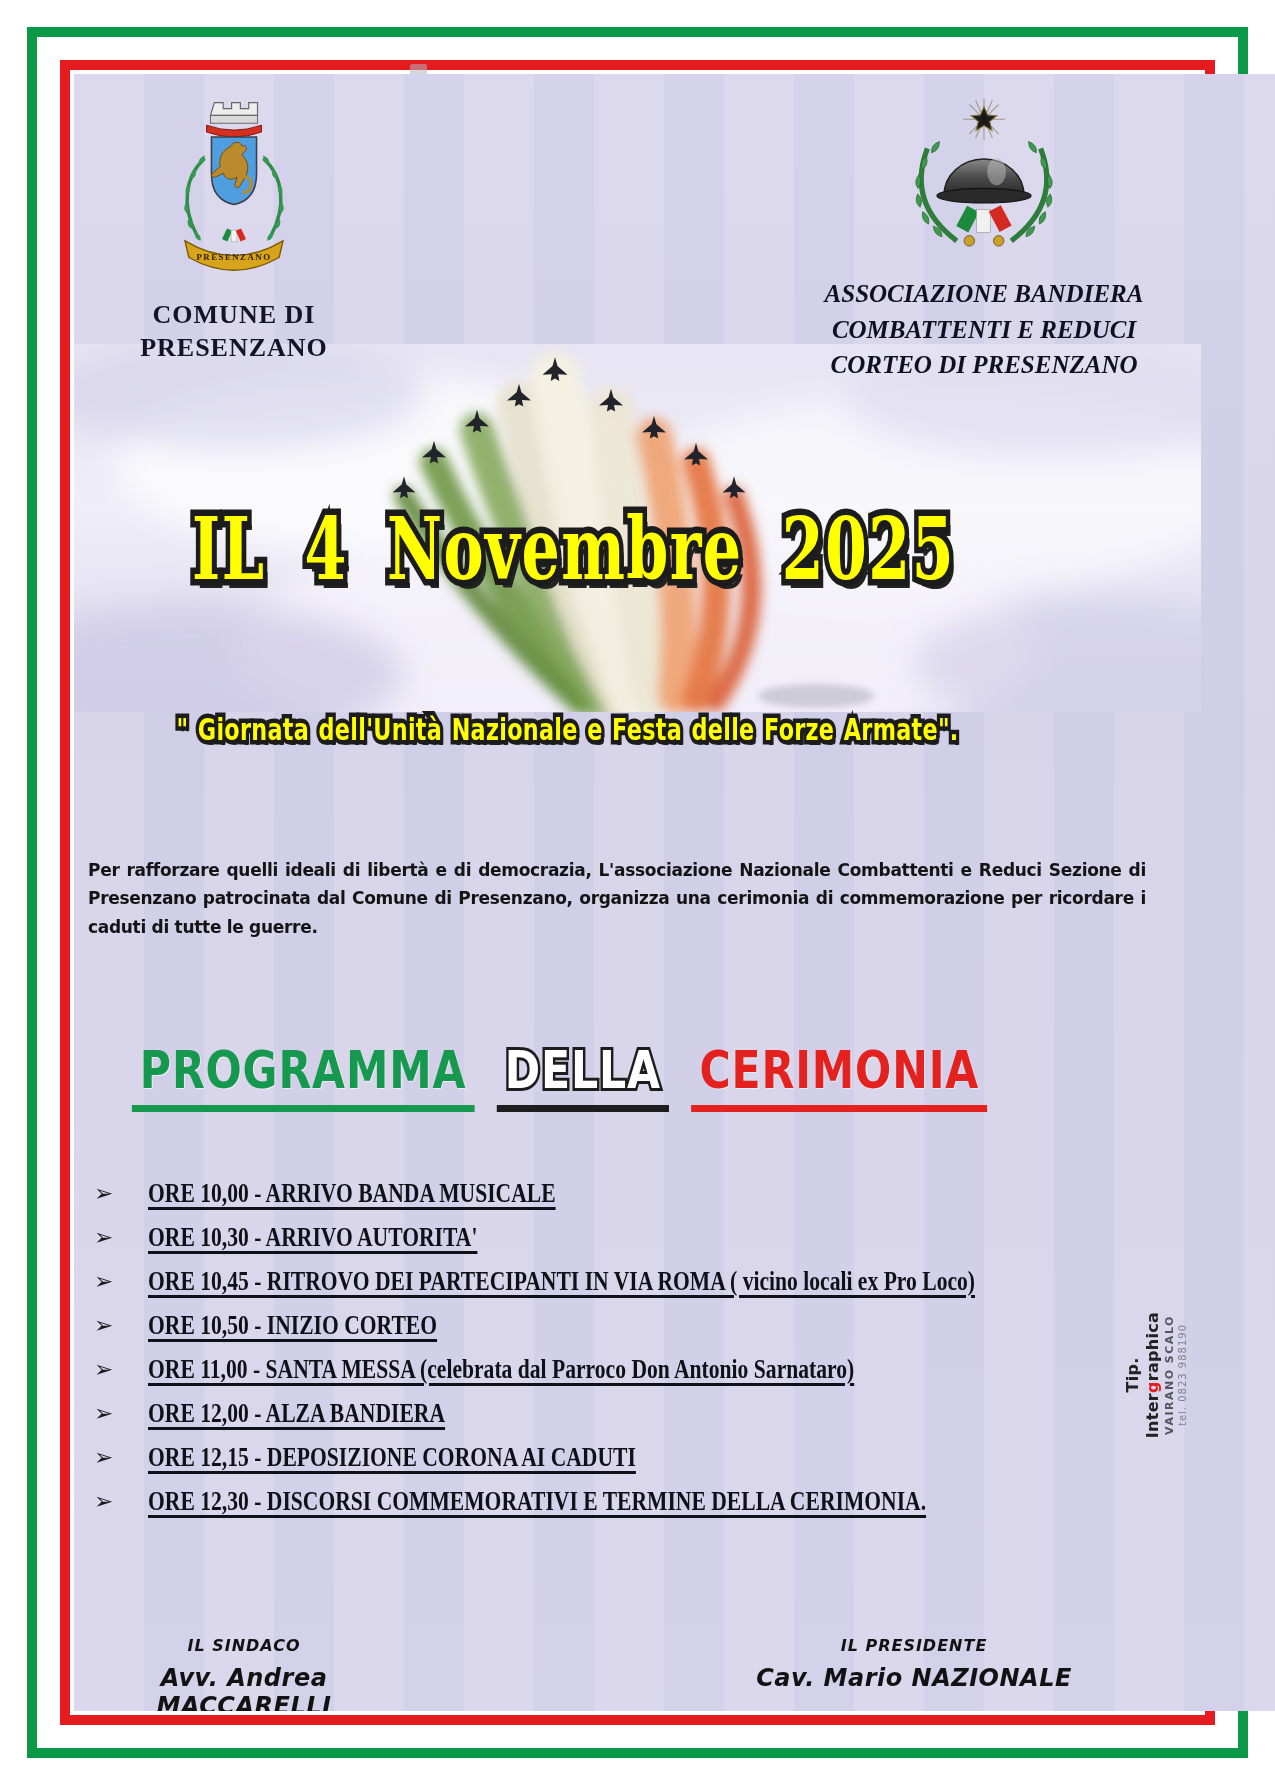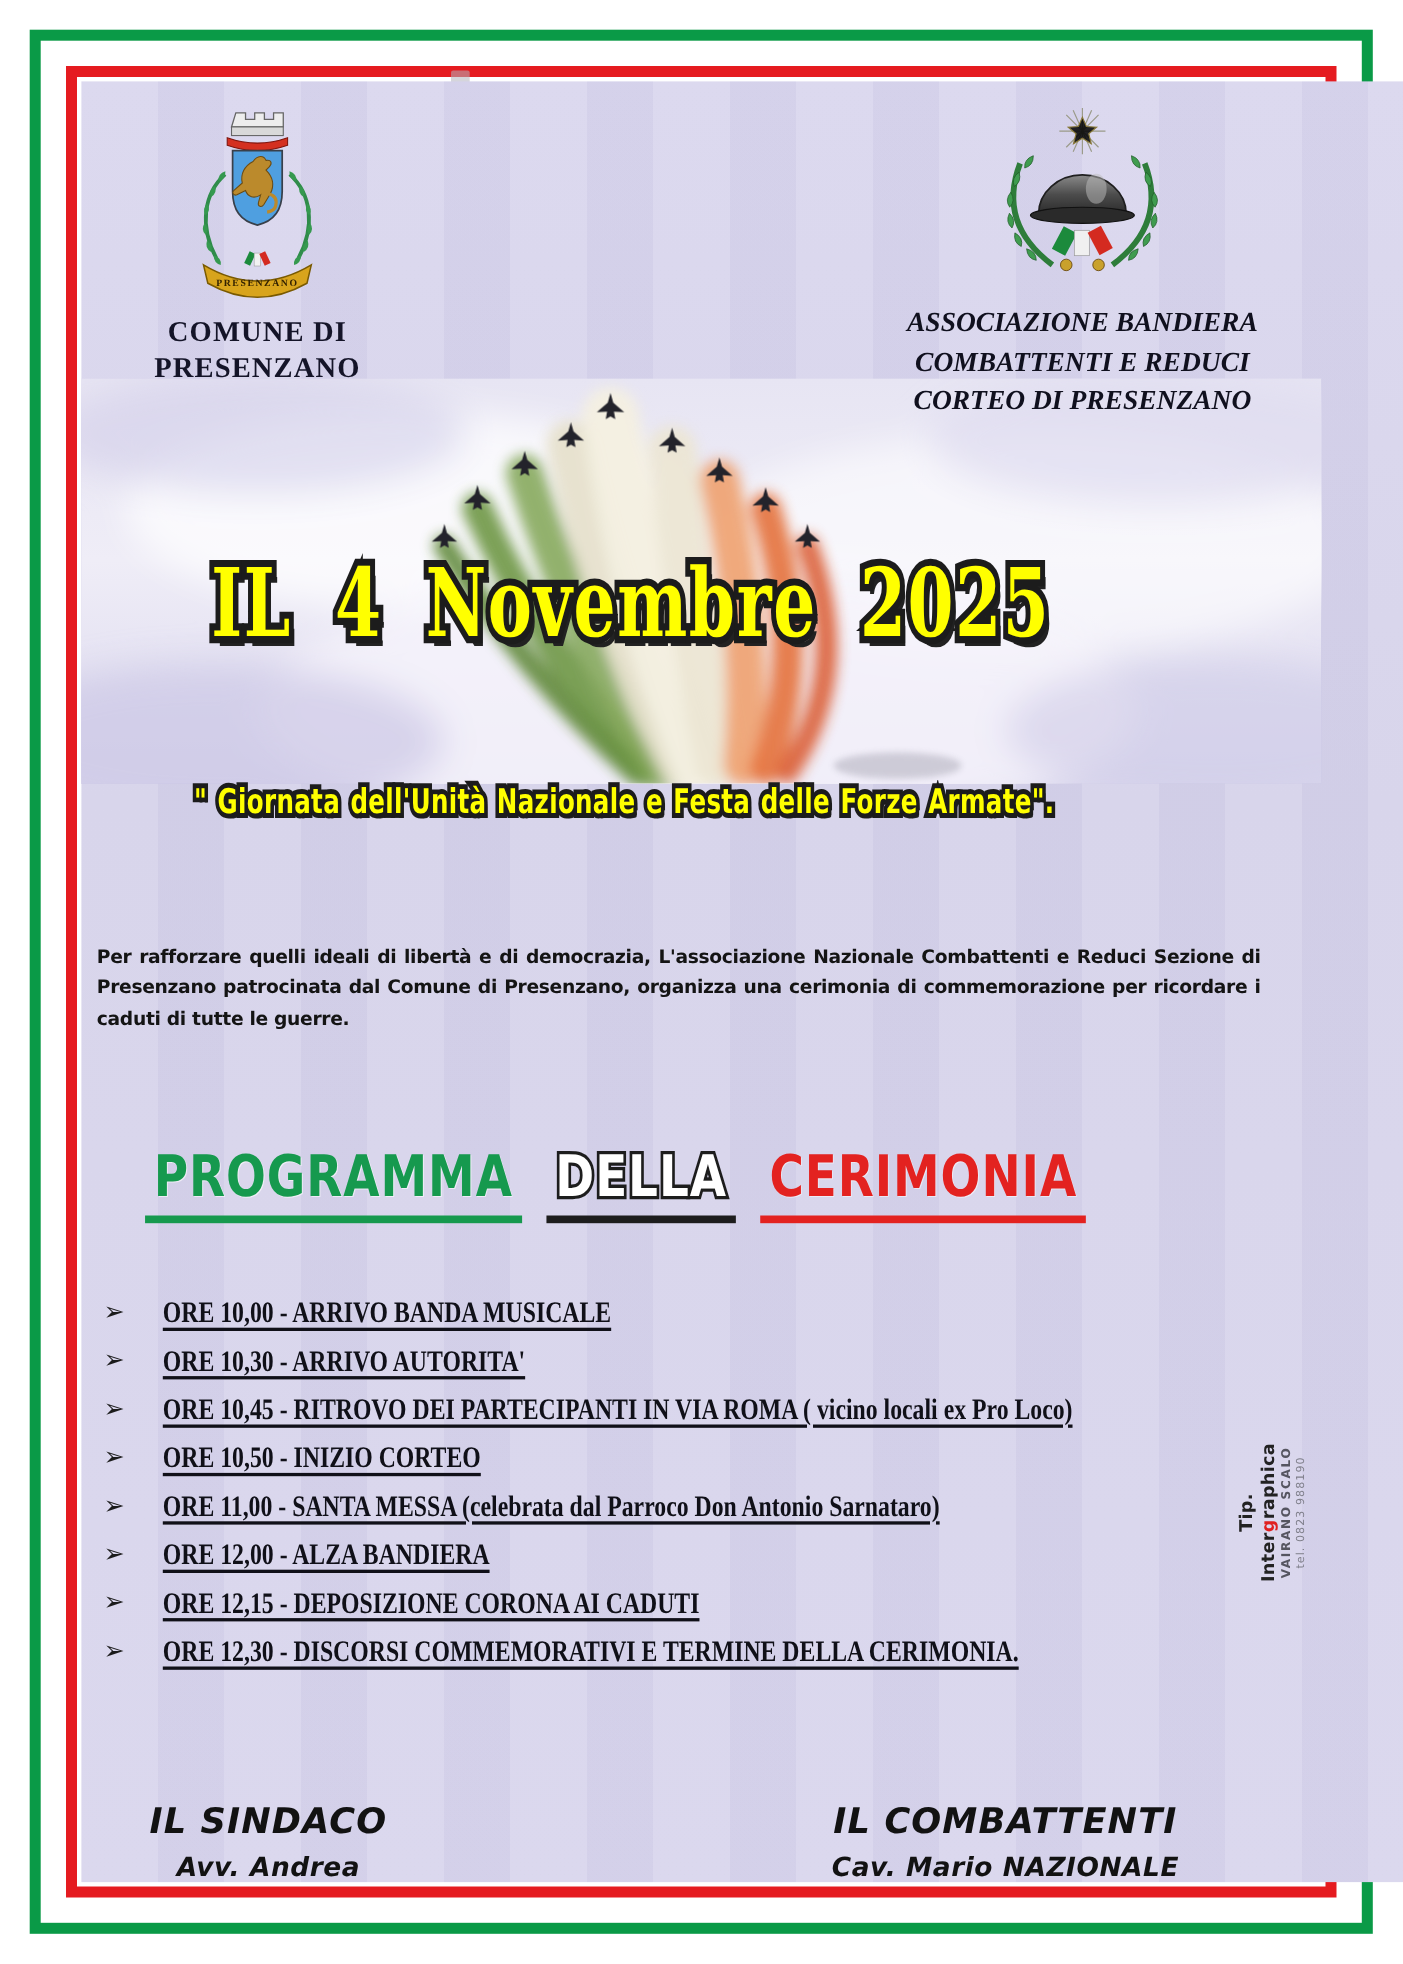--- a/index.html
+++ b/index.html
@@ -10,21 +10,21 @@
     background:
       repeating-linear-gradient(90deg, rgba(255,255,255,.05) 0 70px, rgba(130,122,180,.06) 70px 130px),
       linear-gradient(180deg,#dad7ee 0%,#d6d3ea 40%,#d9d6ed 100%);
     overflow:hidden;}
   .artifact{position:absolute;left:410px;top:64px;width:17px;height:12px;background:#b3b3be;opacity:.55;border-radius:2px;}
 
   
   .hdr-left{position:absolute;left:10px;top:12px;width:300px;text-align:center;z-index:4;}
   .hdr-right{position:absolute;left:680px;top:20px;width:460px;text-align:center;z-index:4;}
   .comune-title{font-family:"Liberation Serif",serif;font-weight:700;font-size:26px;letter-spacing:1px;
-    color:#141428;line-height:1.25;margin-top:0;}
+    color:#141428;line-height:1.25;margin-top:13px;}
   .assoc-title{font-family:"Liberation Serif",serif;font-weight:700;font-style:italic;font-size:25px;
     color:#10101e;line-height:1.42;margin-top:6px;}
 
   
   .photo{position:absolute;left:0;top:270px;width:1127px;height:368px;z-index:1;}
 
   
   .outwrap{position:absolute;left:0;width:1127px;text-align:center;z-index:5;}
   .outwrap .back{position:absolute;left:0;right:0;top:0;text-align:center;color:#1c1c1c;white-space:nowrap;}
   .outwrap .front{position:relative;display:block;color:#ffff00;white-space:nowrap;}
@@ -65,21 +65,21 @@
   .printer .l1{font-size:16px;font-weight:700;color:#222222;letter-spacing:.3px;}
   .printer .l1 .accent{color:#e02020;}
   .printer .l2{font-size:11px;font-weight:700;color:#555560;letter-spacing:1.5px;}
   .printer .l3{font-size:10px;color:#80808c;letter-spacing:1px;}
 
   
   .sig{position:absolute;top:1562px;text-align:center;z-index:2;
     font-family:"DejaVu Sans",sans-serif;font-weight:700;font-style:italic;color:#121212;}
   .sig-left{left:0;width:340px;}
   .sig-right{left:655px;width:370px;}
-  .sig .role{font-size:32px;letter-spacing:1px;font-style:italic;}
+  .sig .role{font-size:16px;letter-spacing:1px;font-style:italic;}
   .sig .name{font-size:24px;margin-top:9px;letter-spacing:.5px;}
 </style>
 </head>
 <body>
 
 <div>
   <div class="frame-green"></div>
   <div class="frame-red"></div>
   <div class="artifact"></div>
 
@@ -305,18 +305,18 @@
       <div class="l1"><span>Tip. Inter</span><span class="accent">g</span><span>raphica</span></div>
       <div class="l2">VAIRANO SCALO</div>
       <div class="l3">tel. 0823 988190</div>
     </div>
 
     <div class="sig sig-left">
       <div class="role">IL SINDACO</div>
       <div class="name">Avv. Andrea MACCARELLI</div>
     </div>
     <div class="sig sig-right">
-      <div class="role">IL COMBATTENTI</div>
+      <div class="role">IL PRESIDENTE</div>
       <div class="name">Cav. Mario NAZIONALE</div>
     </div>
 
   </div>
 </div>
 
 </body></html>

